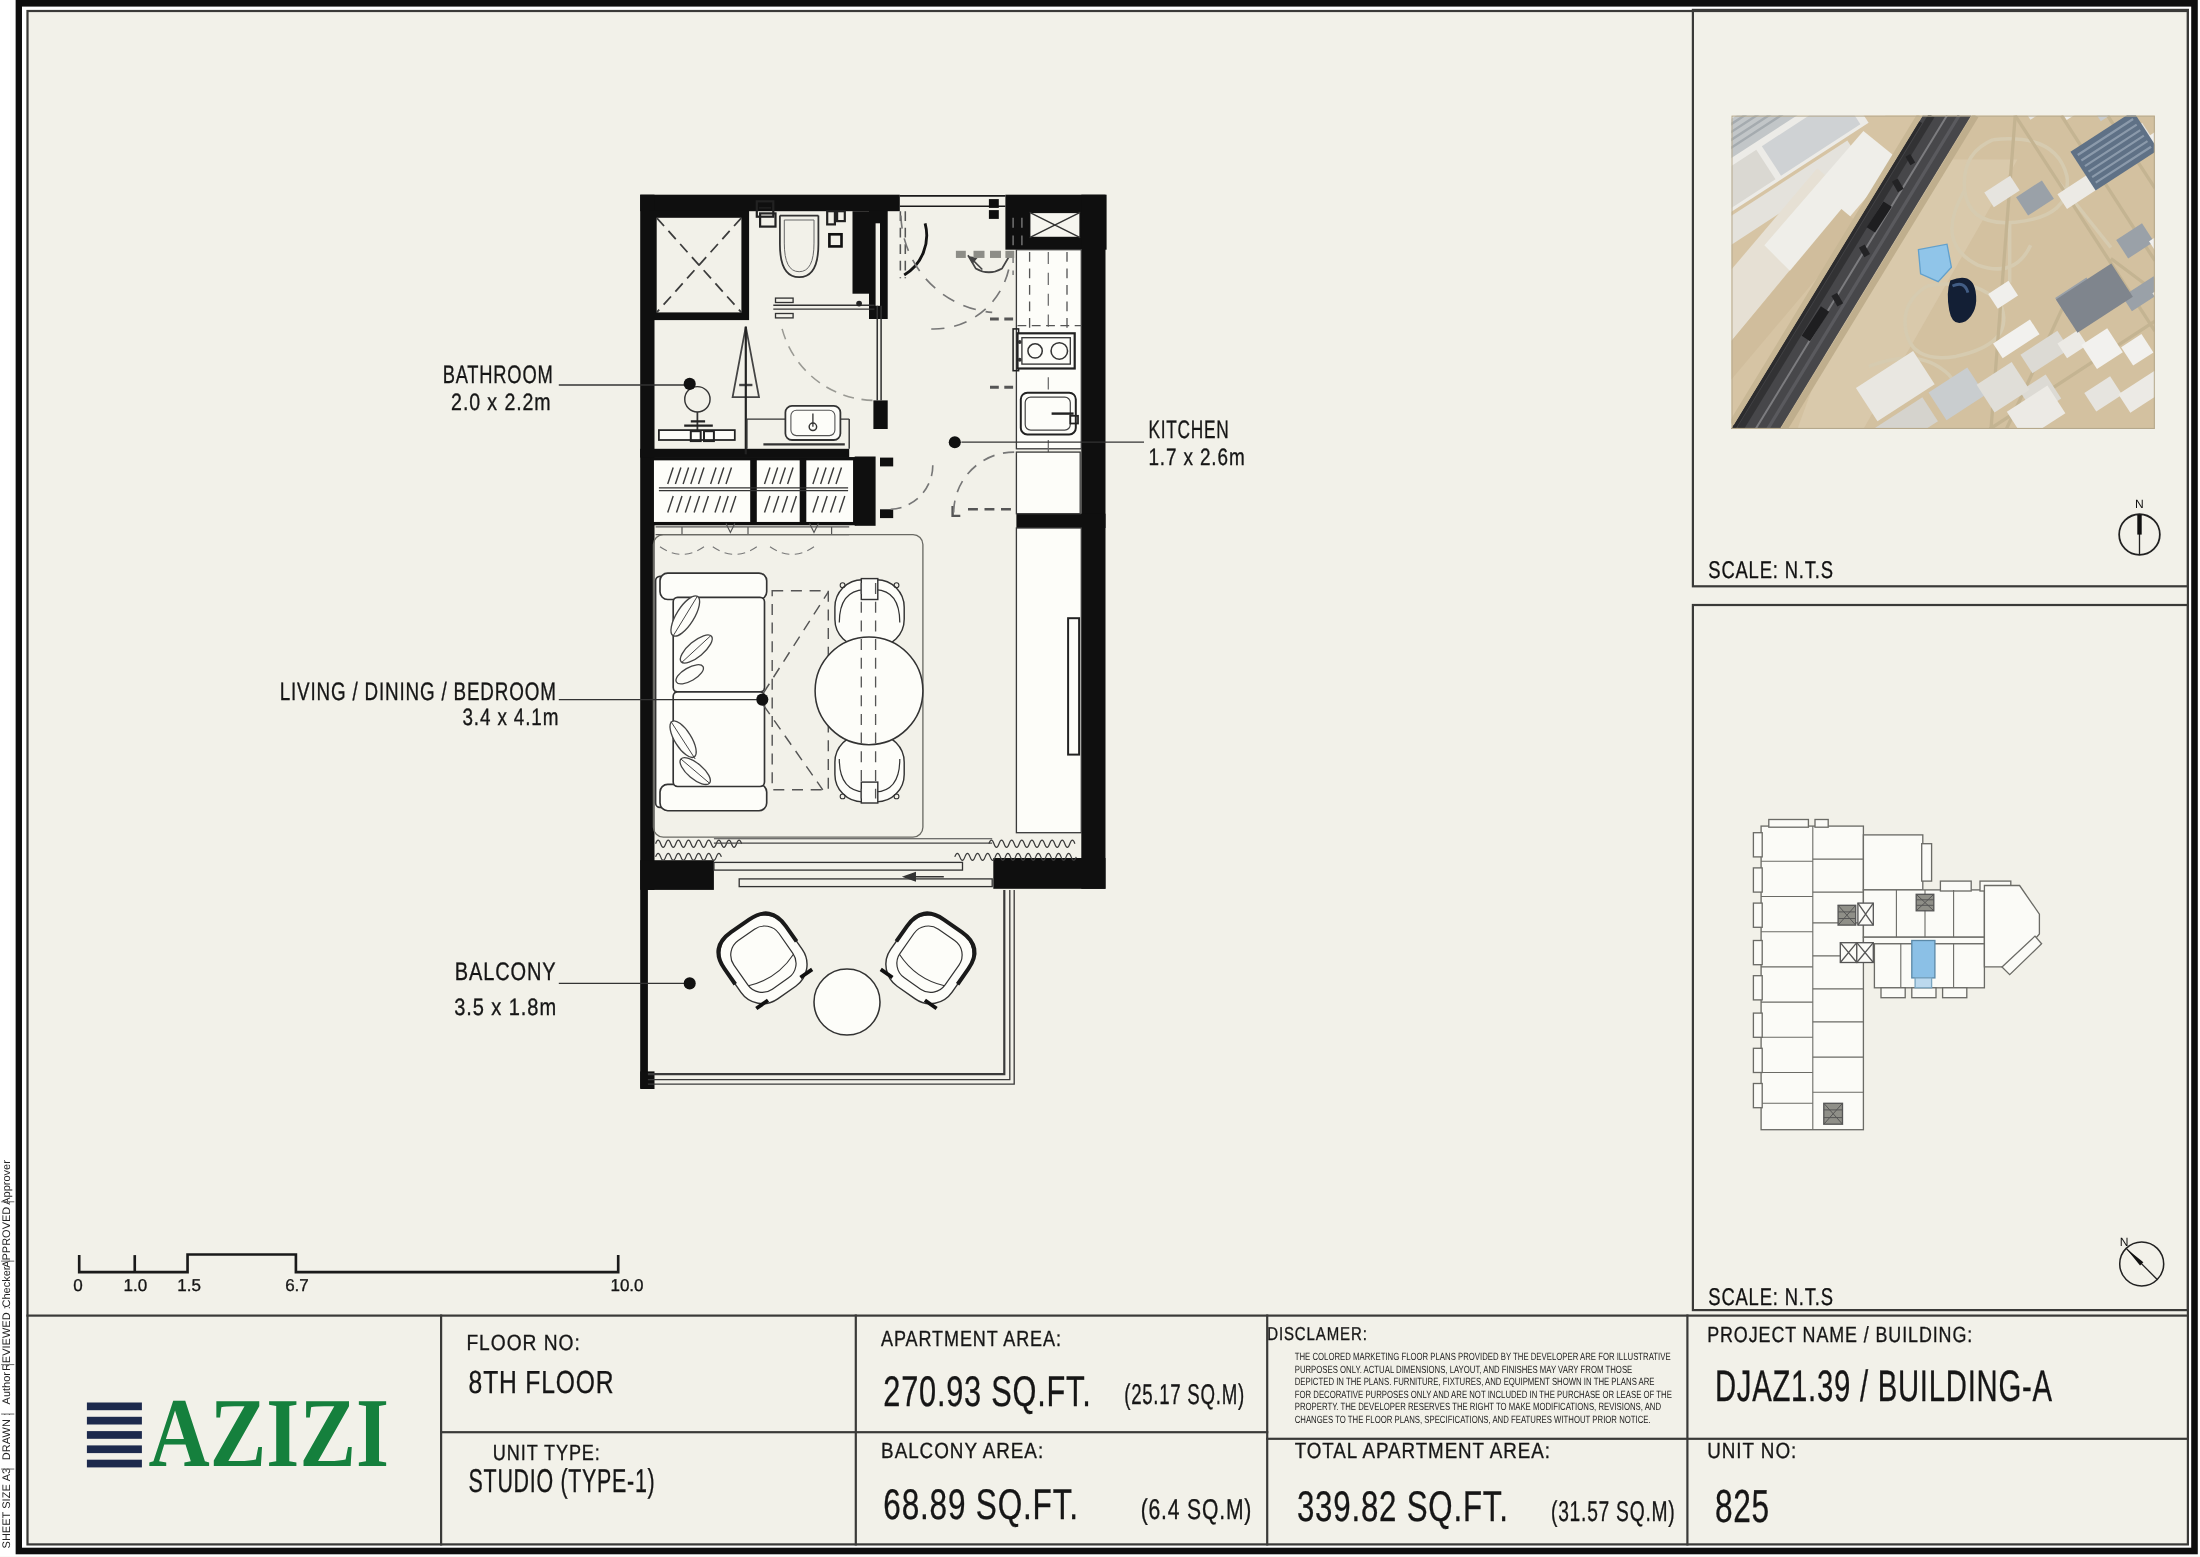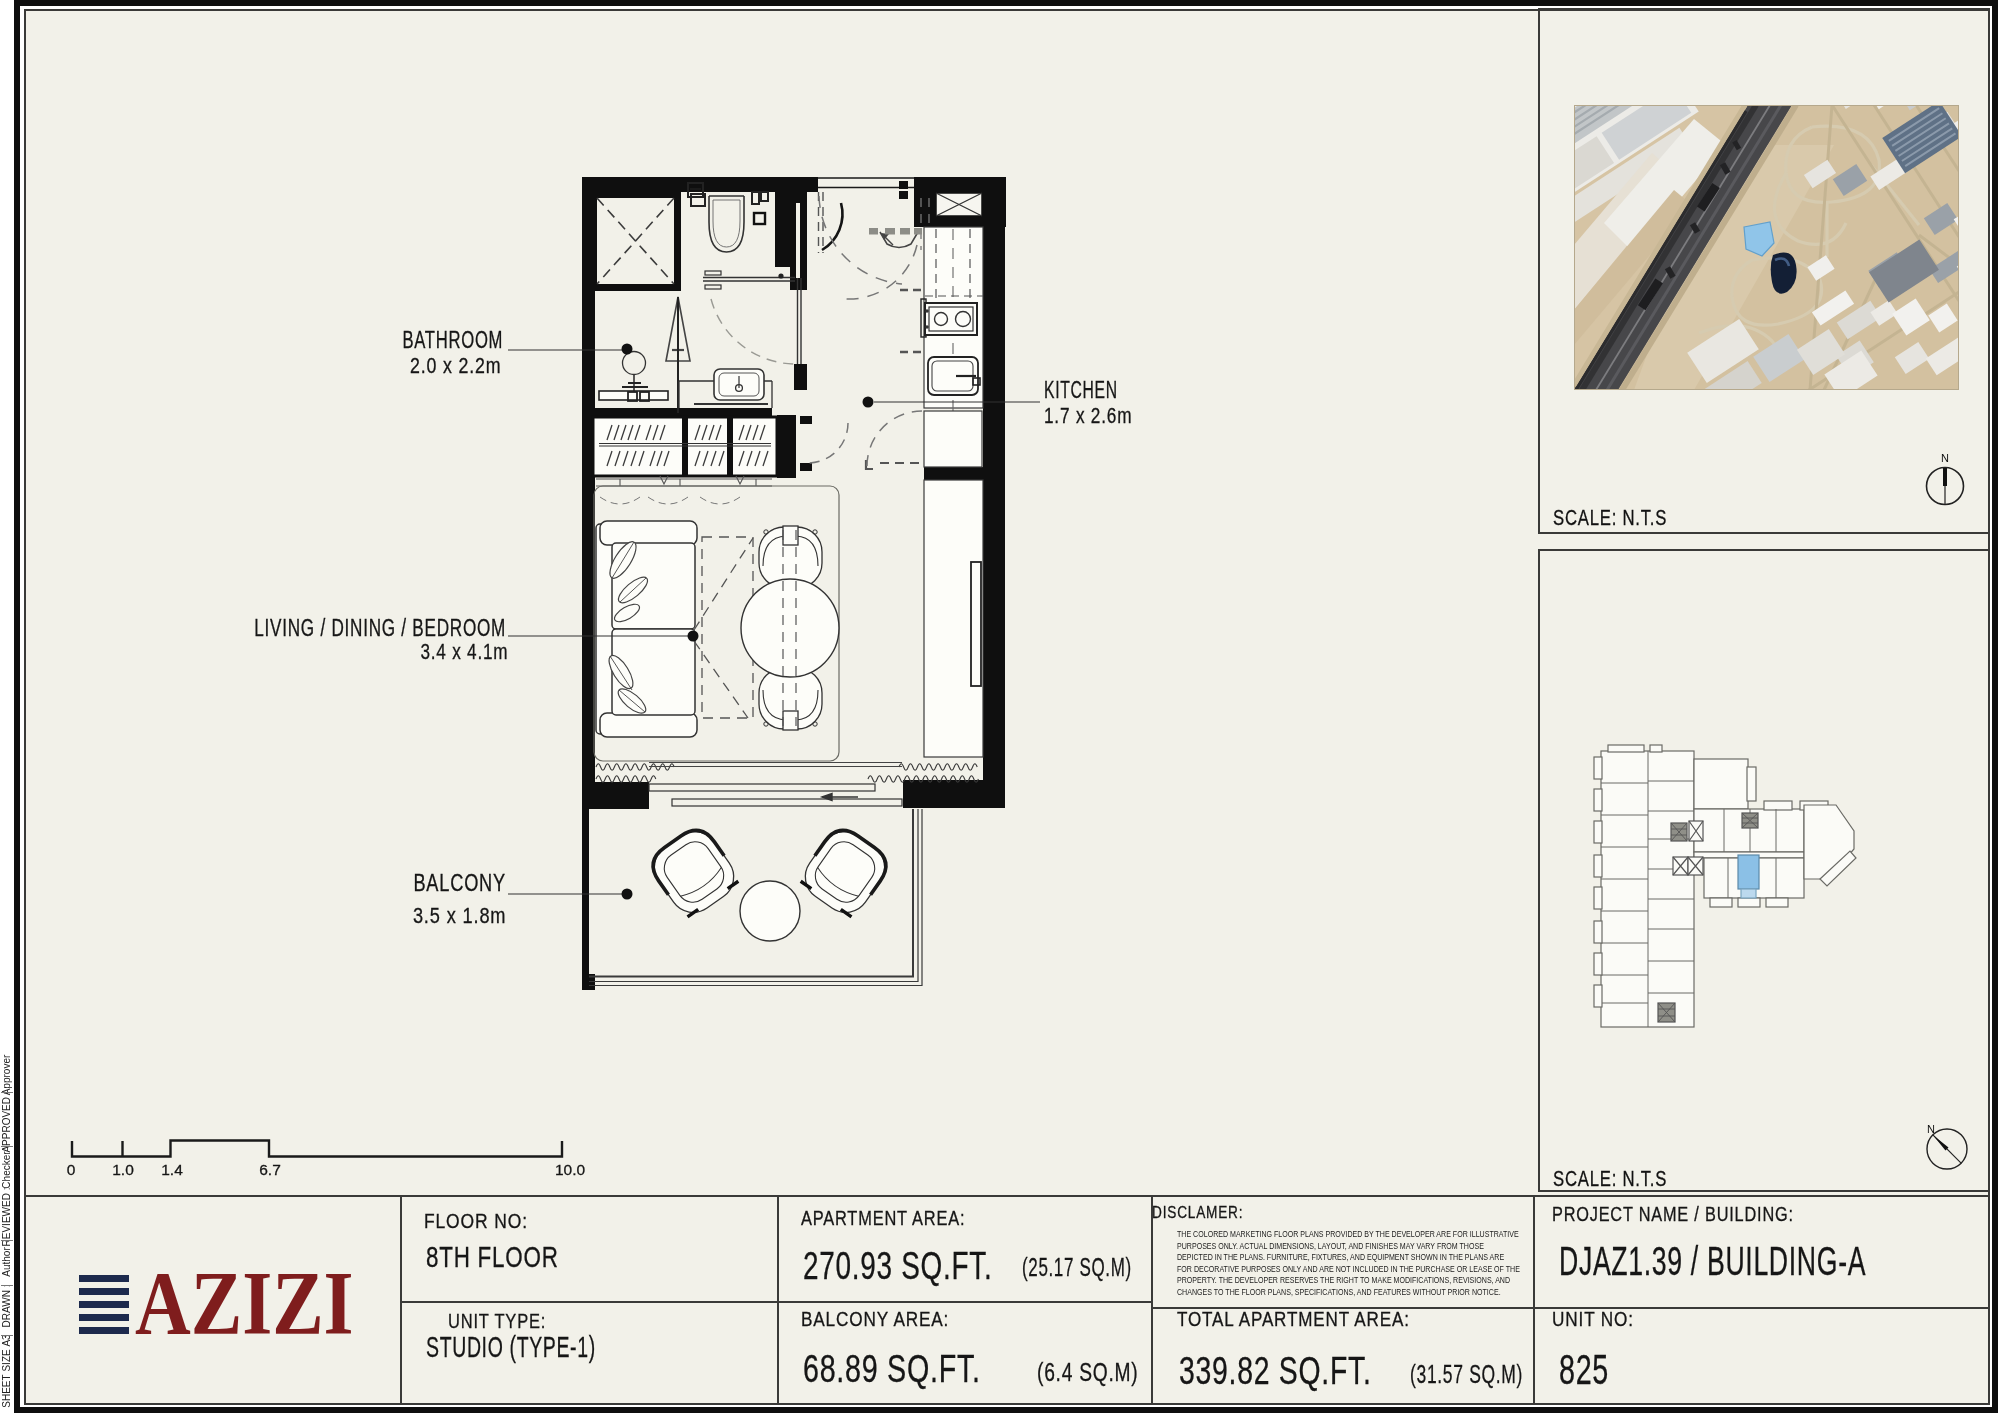--- a/index.html
+++ b/index.html
@@ -273,21 +273,21 @@
 
 <g stroke="#1a1a1a" stroke-width="2.4" fill="none">
 <path d="M 72 1141 V 1156.5 H 170.5 V 1140.5 H 269 V 1156.5 H 562 V 1141"></path>
 <path d="M 122.5 1141 V 1156.5"></path>
 </g>
 </g>
 </svg>
 
 <div class="abs lbl" style="left:56px;top:1161px;width:30px;text-align:center;font-size:15.5px;letter-spacing:0;">0</div>
 <div class="abs lbl" style="left:108px;top:1161px;width:30px;text-align:center;font-size:15.5px;letter-spacing:0;">1.0</div>
-<div class="abs lbl" style="left:157px;top:1161px;width:30px;text-align:center;font-size:15.5px;letter-spacing:0;">1.4</div>
+<div class="abs lbl" style="left:157px;top:1161px;width:30px;text-align:center;font-size:15.5px;letter-spacing:0;">1.5</div>
 <div class="abs lbl" style="left:255px;top:1161px;width:30px;text-align:center;font-size:15.5px;letter-spacing:0;">6.7</div>
 <div class="abs lbl" style="left:550px;top:1161px;width:40px;text-align:center;font-size:15.5px;letter-spacing:0;">10.0</div>
 
 <div class="abs lbl" style="left:240px;top:327px;width:263px;text-align:right;font-size:23px;"><span class="condR" style="transform:scaleX(0.724);">BATHROOM</span></div>
 <div class="abs lbl" style="left:240px;top:354px;width:261px;text-align:right;font-size:21.5px;"><span class="condR" style="transform:scaleX(0.827);">2.0 x 2.2m</span></div>
 
 <div class="abs lbl" style="left:1044px;top:377px;width:300px;font-size:23px;"><span class="cond" style="transform:scaleX(0.683);">KITCHEN</span></div>
 <div class="abs lbl" style="left:1044px;top:404px;width:300px;font-size:21.5px;"><span class="cond" style="transform:scaleX(0.80);">1.7 x 2.6m</span></div>
 
 <div class="abs lbl" style="left:140px;top:615px;width:366px;text-align:right;font-size:23px;"><span class="condR" style="transform:scaleX(0.745);">LIVING / DINING / BEDROOM</span></div>
@@ -512,21 +512,21 @@
 <div class="abs" style="left:400px;top:1301px;width:753px;height:2px;background:#3a3a38;"></div>
 <div class="abs" style="left:1151px;top:1307px;width:839px;height:2px;background:#3a3a38;"></div>
 
 <div class="abs" style="left:79px;top:1275px;width:50px;height:59px;">
   <div style="position:absolute;top:0;width:50px;height:7px;background:#1d2a4d;"></div>
   <div style="position:absolute;top:13px;width:50px;height:7px;background:#1d2a4d;"></div>
   <div style="position:absolute;top:26px;width:50px;height:7px;background:#1d2a4d;"></div>
   <div style="position:absolute;top:39px;width:50px;height:7px;background:#1d2a4d;"></div>
   <div style="position:absolute;top:52px;width:50px;height:7px;background:#1d2a4d;"></div>
 </div>
-<div class="abs" style="left:135px;top:1252px;font-family:'Liberation Serif',serif;font-weight:bold;font-size:90px;line-height:103px;color:#7f1d1d;"><span class="cond" style="transform:scaleX(0.857);">AZIZI</span></div>
+<div class="abs" style="left:135px;top:1252px;font-family:'Liberation Serif',serif;font-weight:bold;font-size:90px;line-height:103px;color:#15803d;"><span class="cond" style="transform:scaleX(0.857);">AZIZI</span></div>
 
 <div class="abs lbl" style="left:424px;top:1210px;font-size:20px;"><span class="cond" style="transform:scaleX(0.873);">FLOOR NO:</span></div>
 <div class="abs lbl" style="left:426px;top:1241px;font-size:29px;"><span class="cond" style="transform:scaleX(0.772);">8TH FLOOR</span></div>
 <div class="abs lbl" style="left:448px;top:1310px;font-size:20px;"><span class="cond" style="transform:scaleX(0.823);">UNIT TYPE:</span></div>
 <div class="abs lbl" style="left:426px;top:1330px;font-size:30px;"><span class="cond" style="transform:scaleX(0.649);">STUDIO (TYPE-1)</span></div>
 
 <div class="abs lbl" style="left:801px;top:1207px;font-size:20px;"><span class="cond" style="transform:scaleX(0.819);">APARTMENT AREA:</span></div>
 <div class="abs lbl" style="left:803px;top:1244px;font-size:39px;text-align:center;"><span class="cond" style="transform:scaleX(0.716);">270.93 SQ.FT.</span></div>
 <div class="abs lbl" style="left:1022px;top:1252px;font-size:26px;"><span class="cond" style="transform:scaleX(0.653);">(25.17 SQ.M)</span></div>
 <div class="abs lbl" style="left:801px;top:1308px;font-size:20px;"><span class="cond" style="transform:scaleX(0.858);">BALCONY AREA:</span></div>

